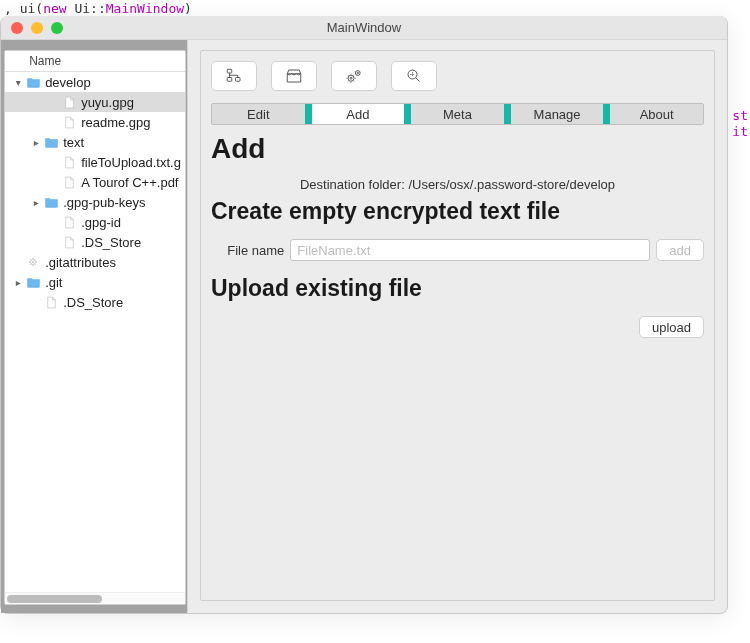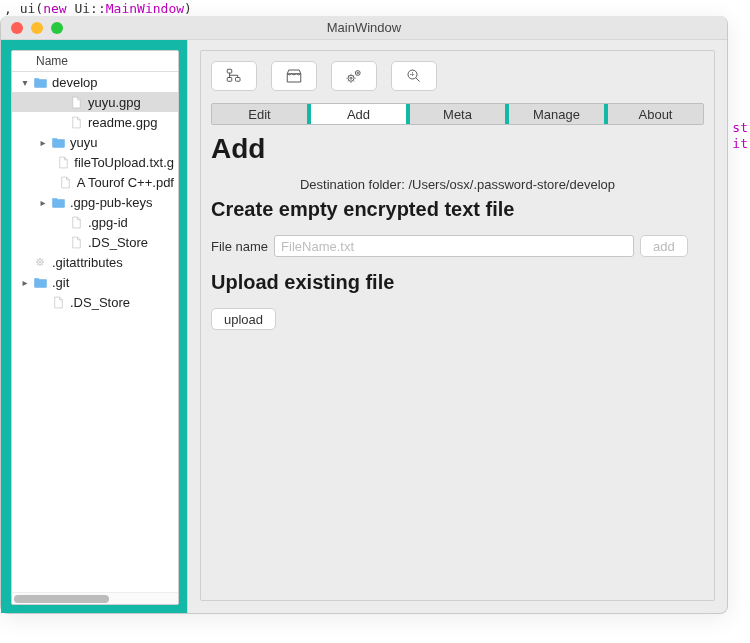--- a/index.html
+++ b/index.html
@@ -57,24 +57,25 @@
   }
 
   .content {
     display: flex;
     height: calc(100% - 24px);
   }
 
   
   .sidebar {
     width: 186px;
-    background: #14b8a6;
+    background: #a3a3a3;
     padding: 10px 8px 8px 10px;
     display: flex;
     flex-direction: column;
+    align-items: center;
   }
   .tree-wrap {
     border: 1px solid #cfcfcf;
     background: #fff;
     border-radius: 2px;
     flex: 1;
     display: flex;
     flex-direction: column;
     overflow: hidden;
   }
@@ -164,40 +165,40 @@
     border: 1px solid #bfbfbf;
     border-radius: 2px;
     height: 22px;
     margin-bottom: 8px;
     background: #dcdcdc;
   }
   .tab {
     flex: 1;
     font-size: 13px;
     display: flex; align-items: center; justify-content: center;
-    border-right: 4px solid #14b8a6;
+    border-right: 7px solid #14b8a6;
     cursor: pointer;
     color: #333;
     background: #dcdcdc;
   }
   .tab:last-child { border-right: none; }
   .tab.active { background: #fff; }
 
   h1.page-title {
     font-size: 28px; font-weight: 800;
     margin: 2px 0 12px 0;
     color: #1a1a1a;
   }
   .dest-line { font-size: 13px; color: #333; margin-bottom: 6px; text-align: center; }
   h2.section {
-    font-size: 20px; font-weight: 800;
+    font-size: 23px; font-weight: 800;
     margin: 4px 0 14px 0;
     color: #1a1a1a;
   }
-  .form-row { display: flex; align-items: center; gap: 6px; margin-bottom: 14px; }
+  .form-row { display: flex; align-items: center; gap: 6px; margin-bottom: 14px; justify-content: flex-end; }
   .form-row label { font-size: 13px; color: #333; }
   .text-input {
     flex: 1; max-width: 360px;
     height: 22px;
     border: 1px solid #c6c6c6;
     border-radius: 3px;
     padding: 0 6px;
     font-size: 13px;
     background: #fff;
   }
@@ -211,21 +212,21 @@
     font-size: 13px;
     color: #bbb;
     cursor: pointer;
   }
   .small-btn.enabled { color: #333; }
 
   
   .edge-code {
     position: absolute;
     right: 2px;
-    top: 120px;
+    top: 108px;
     font-family: Menlo, monospace;
     font-size: 13px;
     color: #c000c0;
     line-height: 16px;
     text-align: left;
     pointer-events: none;
   }
 </style>
 </head>
 <body>
@@ -287,21 +288,21 @@
               <span class="tree-label">readme.gpg</span>
             </div>
             <div class="tree-row">
               <span class="indent" style="width: 24px;"></span>
               <span class="chev">▸</span>
               <span class="icon folder">
                 <svg viewBox="0 0 24 20">
                   <path fill="#6fb8ef" stroke="#4a9bdc" stroke-width="0.6" d="M2 4 h7 l2 2 h11 v12 a1 1 0 0 1 -1 1 h-18 a1 1 0 0 1 -1 -1 z"></path>
                 </svg>
               </span>
-              <span class="tree-label">yuyu</span>
+              <span class="tree-label">text</span>
             </div>
             <div class="tree-row">
               <span class="indent" style="width: 42px;"></span>
               <span class="chev"></span>
               <span class="icon file">
                 <svg viewBox="0 0 20 24">
                   <path fill="#fff" stroke="#bdbdbd" stroke-width="1.2" d="M3 2 h9 l5 5 v15 h-14 z"></path>
                   <path fill="none" stroke="#bdbdbd" stroke-width="1.2" d="M12 2 v5 h5"></path>
                 </svg>
               </span>

